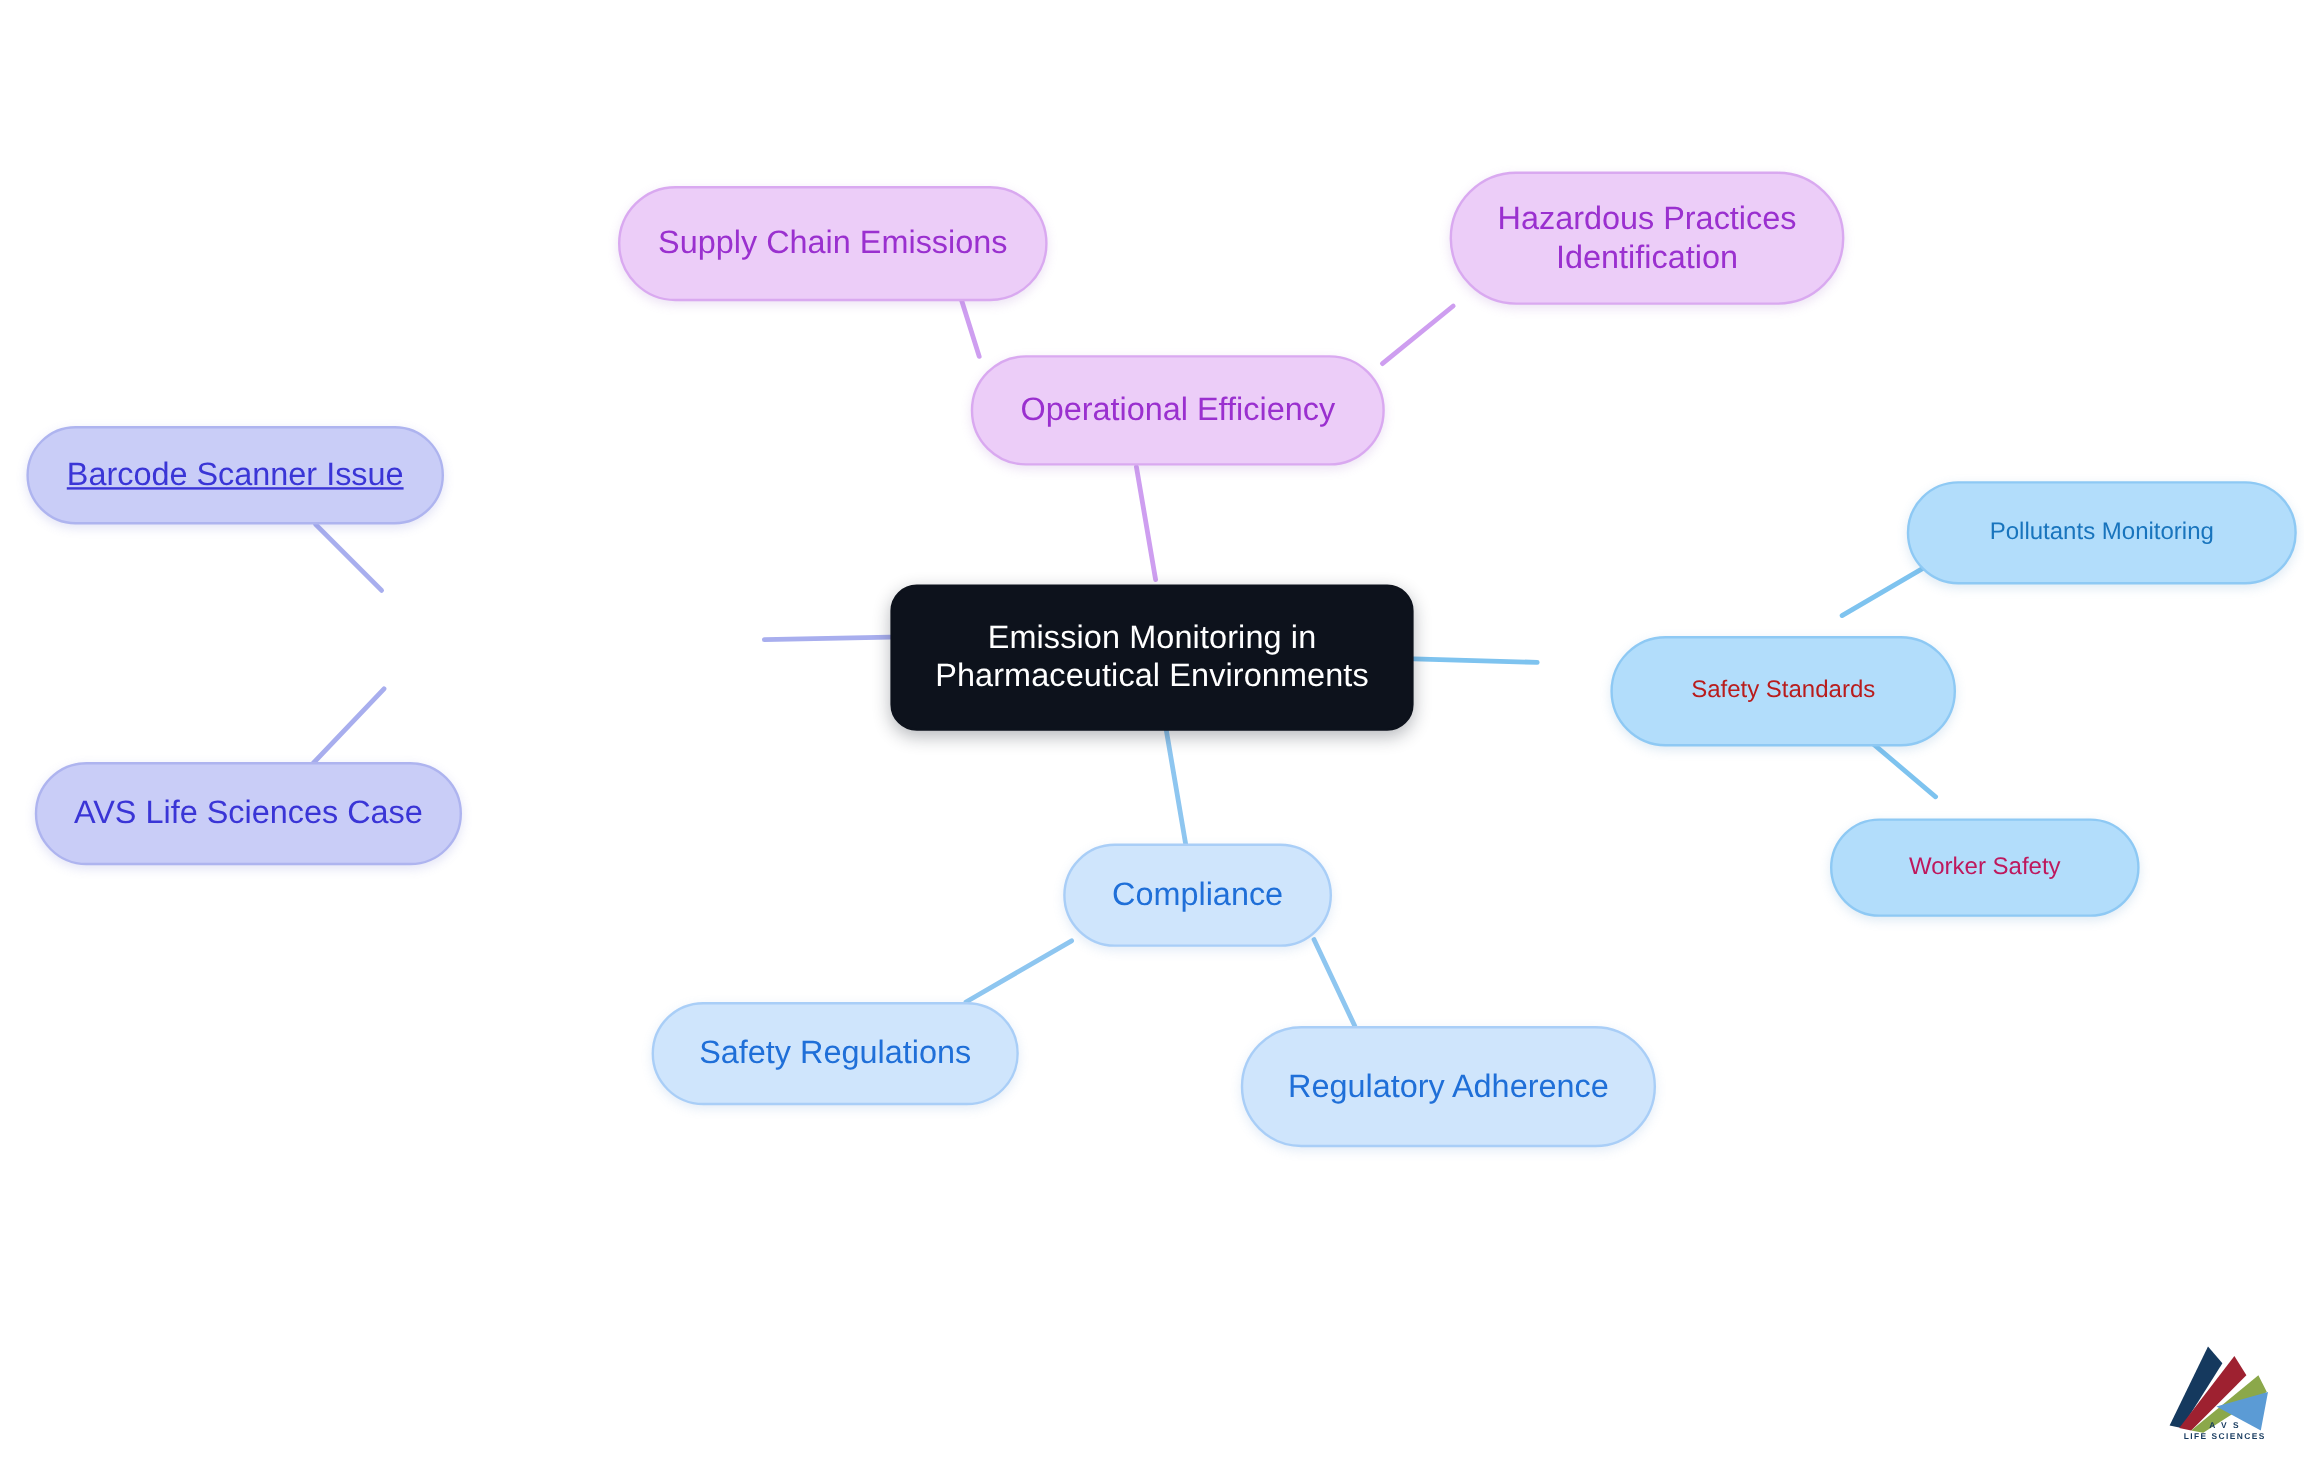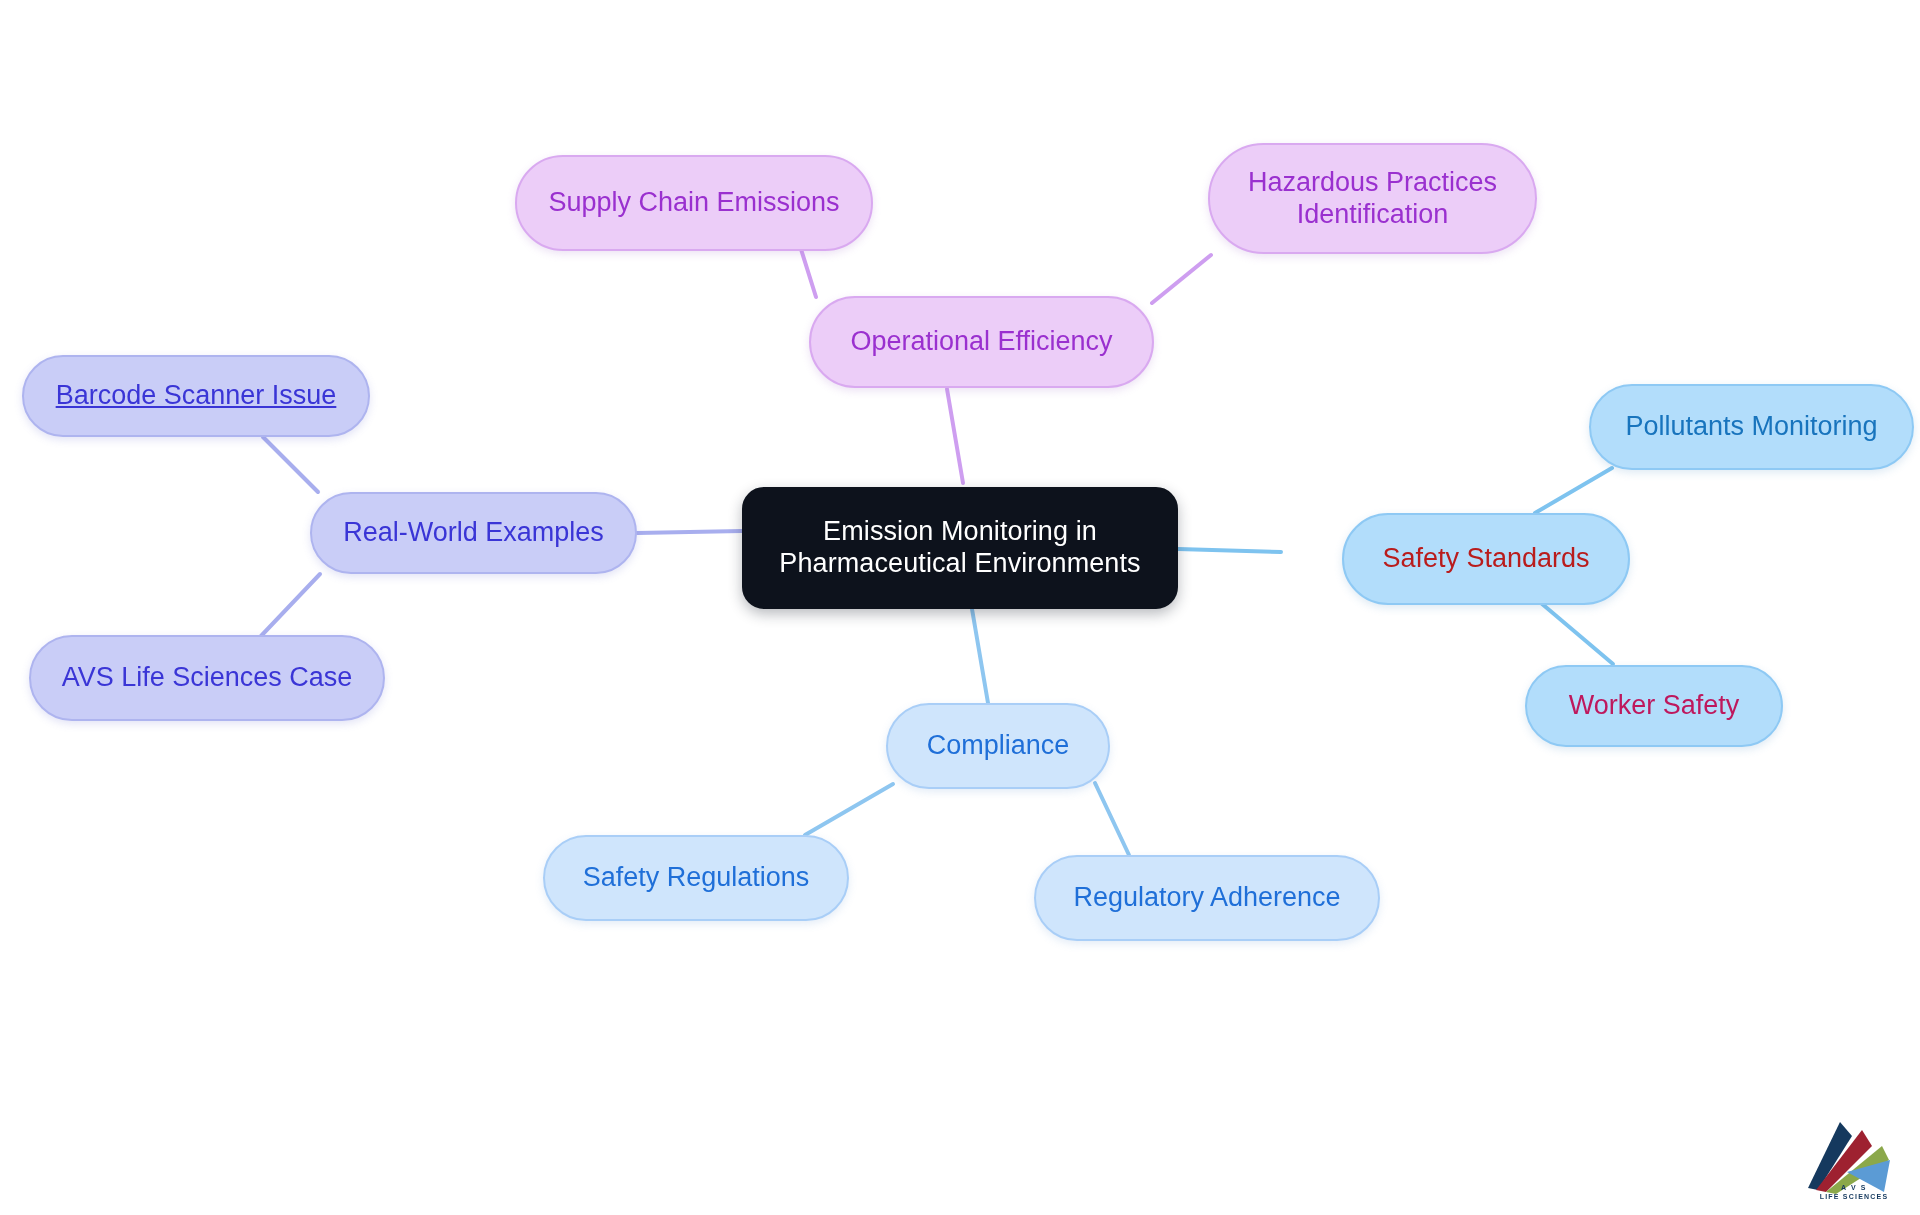--- a/index.html
+++ b/index.html
@@ -60,22 +60,23 @@
     background: #c9cdf7;
     border-color: #aeb4ef;
     color: #3a35d6;
     font-size: 27px;
     box-shadow: 0 3px 9px rgba(110, 115, 210, 0.20);
   }
   .node-blue-mid {
     background: #b2ddfb;
     border-color: #8ec9f4;
     color: #1874bd;
-    font-size: 27px;
+    font-size: 20px;
     box-shadow: 0 3px 9px rgba(90, 150, 200, 0.20);
+    margin-top: 17px;
   }
   .node-blue-light {
     background: #cfe5fc;
     border-color: #a9cef7;
     color: #1f6fd8;
     font-size: 27px;
     box-shadow: 0 3px 9px rgba(100, 150, 210, 0.18);
   }
   #brand-logo {
     position: absolute;
@@ -108,22 +109,21 @@
 Pharmaceutical Environments</div>
     <div class="node node-purple" style="left: 809px; top: 296px; width: 345px; height: 92px; background: rgb(236, 205, 248); border-color: rgb(217, 169, 240); color: rgb(154, 48, 207);">Operational Efficiency</div>
     <div class="node node-purple" style="left: 515px; top: 155px; width: 358px; height: 96px; background: rgb(236, 205, 248); border-color: rgb(217, 169, 240); color: rgb(154, 48, 207); text-align: center;">Supply Chain Emissions</div>
     <div class="node node-purple" style="left: 1208px; top: 143px; width: 329px; height: 111px; background: rgb(236, 205, 248); border-color: rgb(217, 169, 240); color: rgb(154, 48, 207);">Hazardous Practices
 Identification</div>
     <div class="node node-blue-mid" style="left: 1342px; top: 513px; width: 288px; height: 92px; background: rgb(178, 221, 251); border-color: rgb(142, 201, 244); color: #b91c1c;">Safety Standards</div>
     <div class="node node-blue-mid" style="left: 1589px; top: 384px; width: 325px; height: 86px; background: rgb(178, 221, 251); border-color: rgb(142, 201, 244); color: rgb(24, 116, 189);">Pollutants Monitoring</div>
     <div class="node node-blue-mid" style="left: 1525px; top: 665px; width: 258px; height: 82px; background: rgb(178, 221, 251); border-color: rgb(142, 201, 244); color: #be185d;">Worker Safety</div>
     <div class="node node-blue-light" style="left: 886px; top: 703px; width: 224px; height: 86px; background: rgb(207, 229, 252); border-color: rgb(169, 206, 247); color: rgb(31, 111, 216);">Compliance</div>
     <div class="node node-blue-light" style="left: 543px; top: 835px; width: 306px; height: 86px; background: rgb(207, 229, 252); border-color: rgb(169, 206, 247); color: rgb(31, 111, 216);">Safety Regulations</div>
-    <div class="node node-blue-light" style="left: 1034px; top: 855px; width: 346px; height: 86px; background: rgb(207, 229, 252); border-color: rgb(169, 206, 247); color: rgb(31, 111, 216);">Regulatory Adherence</div>
-    <div class="node node-periwinkle" style="left: 310px; top: 492px; width: 327px; height: 82px; background: rgb(201, 205, 247); border-color: rgb(174, 180, 239); color: rgb(58, 53, 214);">Real-World Examples</div>
+    <div class="node node-blue-light" style="left: 1034px; top: 855px; width: 346px; height: 101px; background: rgb(207, 229, 252); border-color: rgb(169, 206, 247); color: rgb(31, 111, 216);">Regulatory Adherence</div>
     <div class="node node-periwinkle" style="left: 22px; top: 355px; width: 348px; height: 82px; background: rgb(201, 205, 247); border-color: rgb(174, 180, 239); color: rgb(58, 53, 214); text-decoration: underline;">Barcode Scanner Issue</div>
     <div class="node node-periwinkle" style="left: 29px; top: 635px; width: 356px; height: 86px; background: rgb(201, 205, 247); border-color: rgb(174, 180, 239); color: rgb(58, 53, 214);">AVS Life Sciences Case</div>
     <div id="brand-logo" style="left: 1800px; top: 1110px;">
     <svg viewBox="0 0 108 92" width="108" height="92">
       <g>
         <polygon points="8,78 40,12 52,26 18,80" fill="#15395e"></polygon>
         <polygon points="16,80 62,20 72,36 26,82" fill="#9e2130"></polygon>
         <polygon points="26,82 82,36 89,50 36,84" fill="#8ba84a"></polygon>
         <polygon points="47,62 90,50 84,82 47,62" fill="#5b9bd5"></polygon>
       </g>

